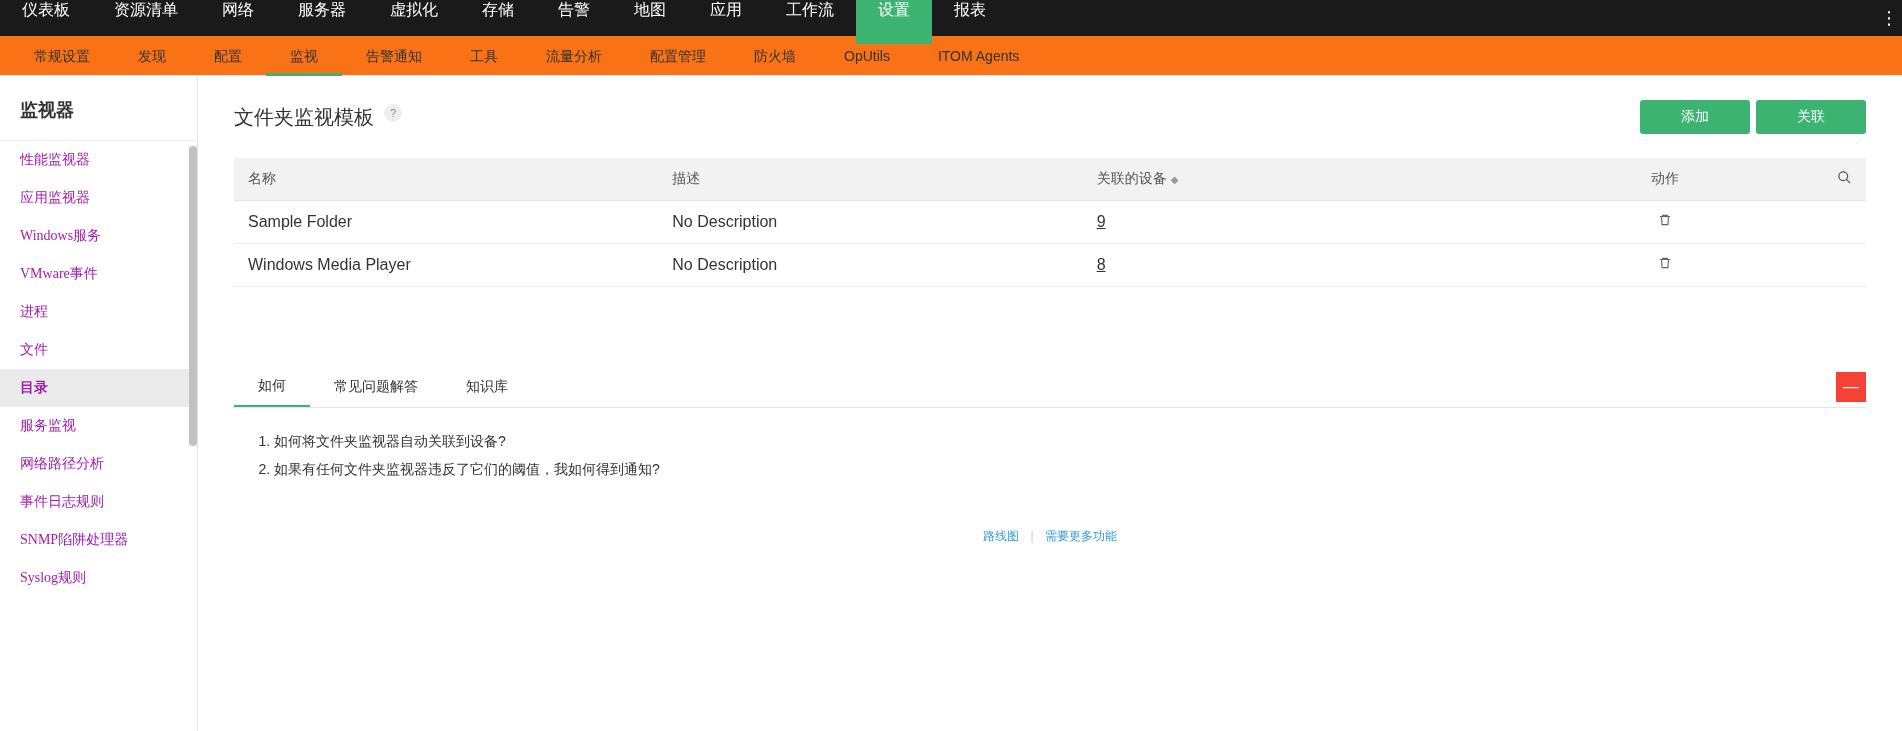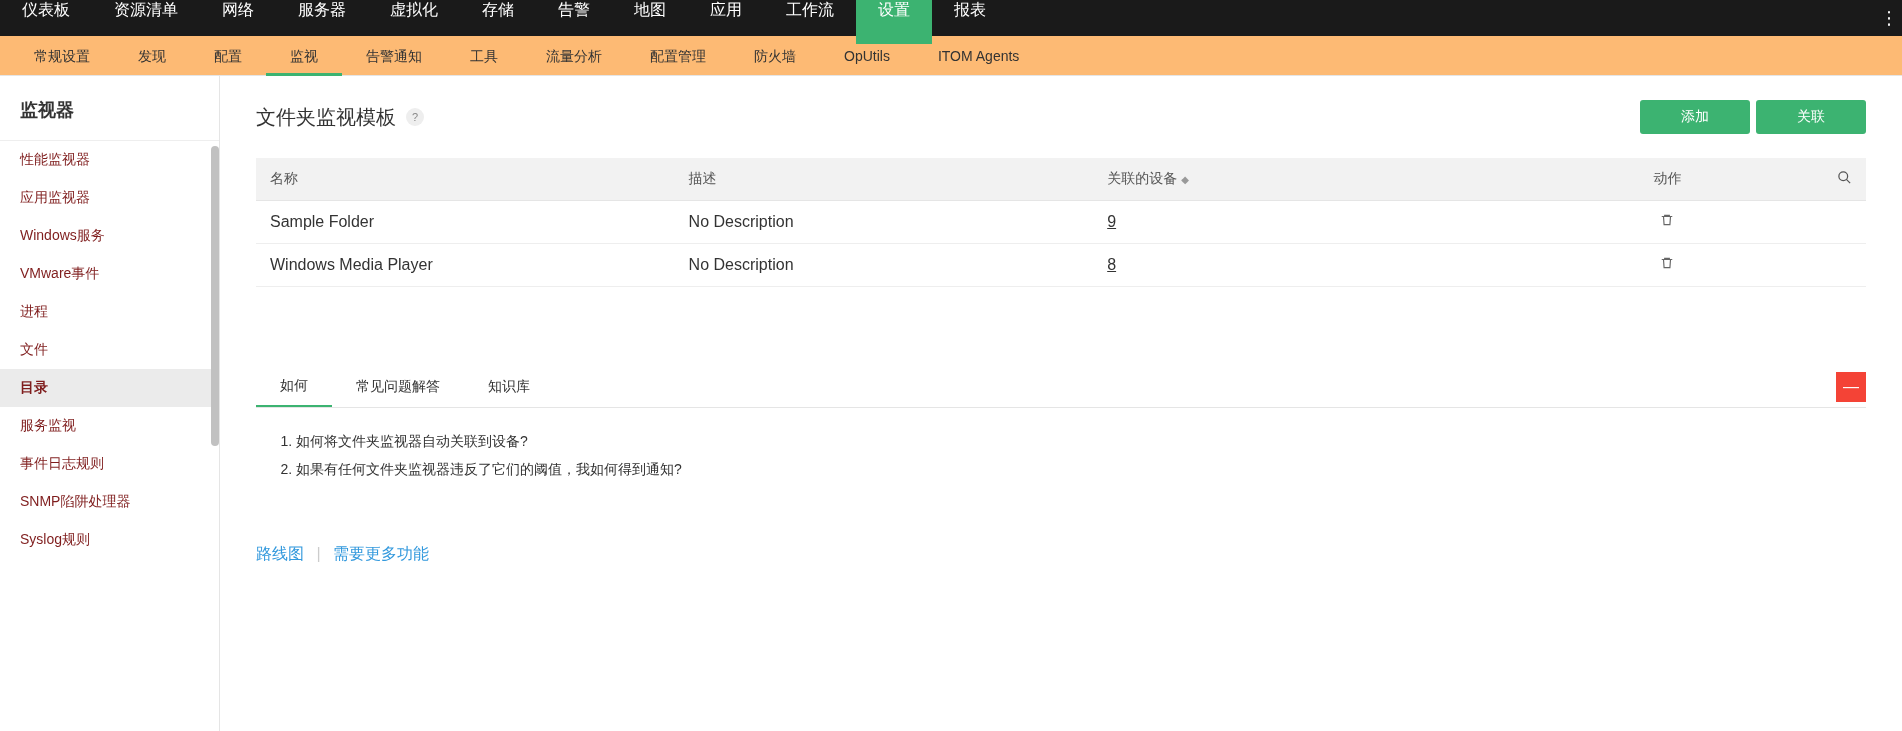--- a/index.html
+++ b/index.html
@@ -3,35 +3,35 @@
 <meta charset="utf-8">
 <style>
 * { margin: 0; padding: 0; box-sizing: border-box; }
 body { font-family: -apple-system, "Segoe UI", "PingFang SC", "Microsoft YaHei", sans-serif; font-size: 14px; color: #333; background: #fff; }
 
 .top-nav { background: #1a1a1a; display: flex; align-items: center; height: 36px; position: relative; }
 .top-nav-item { color: #fff; padding: 0 22px; height: 52px; line-height: 36px; cursor: pointer; font-size: 16px; }
 .top-nav-item.active { background: #3cb371; }
 .top-nav-more { position: absolute; right: 4px; color: #fff; font-size: 18px; cursor: pointer; }
 
-.sub-nav { background: #fdba74; border-bottom: 1px solid #e5e5e5; display: flex; height: 40px; padding-left: 10px; }
+.sub-nav { background: #f97316; border-bottom: 1px solid #e5e5e5; display: flex; height: 40px; padding-left: 10px; }
 .sub-nav-item { padding: 0 24px; height: 40px; line-height: 40px; cursor: pointer; font-size: 14px; color: #333; }
 .sub-nav-item.active { color: #333; border-bottom: 3px solid #3cb371; }
 
 .layout { display: flex; height: calc(100vh - 76px); }
-.sidebar { width: 220px; border-right: 1px solid #e5e5e5; overflow-y: auto; position: relative; }
+.sidebar { width: 198px; border-right: 1px solid #e5e5e5; overflow-y: auto; position: relative; }
 .sidebar-title { font-size: 18px; font-weight: bold; padding: 22px 20px 18px; }
 .sidebar-list { border-top: 1px solid #eee; }
-.sidebar-item { padding: 10px 20px; cursor: pointer; font-size: 14px; color: #7f1d1d; }
+.sidebar-item { padding: 10px 20px; cursor: pointer; font-size: 14px; color: #a21caf; font-family: Liberation Serif, serif; }
 .sidebar-item.active { background: #ebebeb; font-weight: bold; }
 .sidebar-scroll { position: absolute; right: 0; top: 70px; width: 8px; height: 300px; background: #c1c1c1; border-radius: 4px; }
 
 .main { flex: 1; padding: 24px 36px; overflow-y: auto; }
 .page-head { display: flex; justify-content: space-between; align-items: center; margin-bottom: 24px; }
-.page-title { font-size: 20px; display: flex; align-items: center; gap: 10px; }
+.page-title { font-size: 20px; display: flex; gap: 10px; }
 .help-icon { width: 18px; height: 18px; border-radius: 50%; background: #eee; color: #888; font-size: 11px; display: inline-flex; align-items: center; justify-content: center; cursor: pointer; }
 .btn-group { display: flex; gap: 6px; }
 .btn { background: #3cb371; color: #fff; border: none; padding: 8px 28px; border-radius: 3px; font-size: 14px; cursor: pointer; min-width: 110px; }
 
 .table { width: 100%; border-collapse: collapse; }
 .table th { background: #f2f2f2; text-align: left; padding: 12px 14px; font-weight: normal; color: #555; font-size: 14px; border-bottom: 1px solid #e5e5e5; }
 .table td { padding: 12px 14px; border-bottom: 1px solid #eee; font-size: 16px; color: #333; }
 .table th.center, .table td.center { text-align: center; }
 .sort-icon { font-size: 10px; color: #999; margin-left: 4px; }
 .search-icon-cell { width: 40px; text-align: center; }
@@ -40,21 +40,21 @@
 
 .help-section { margin-top: 80px; }
 .help-tabs { display: flex; border-bottom: 1px solid #e5e5e5; align-items: center; position: relative; }
 .help-tab { padding: 10px 24px; cursor: pointer; font-size: 14px; }
 .help-tab.active { border-bottom: 2px solid #3cb371; font-weight: 500; }
 .collapse-btn { margin-left: auto; width: 30px; height: 30px; background: #f44336; color: #fff; display: flex; align-items: center; justify-content: center; cursor: pointer; font-size: 16px; }
 .help-body { padding: 20px 10px; }
 .help-body ol { padding-left: 30px; }
 .help-body li { padding: 5px 0; font-size: 14px; }
 
-.footer-links { text-align: left; margin-top: 40px; font-size: 16px; }
+.footer-links { text-align: center; margin-top: 24px; font-size: 12px; }
 .footer-links a { color: #3399dd; text-decoration: none; cursor: pointer; }
 .footer-sep { color: #ccc; margin: 0 8px; }
 </style>
 </head>
 <body>
 
 <div class="top-nav">
   <div class="top-nav-item">仪表板</div>
   <div class="top-nav-item">资源清单</div>
   <div class="top-nav-item">网络</div>
@@ -89,20 +89,21 @@
     <div class="sidebar-title">监视器</div>
     <div class="sidebar-list">
       <div class="sidebar-item">性能监视器</div>
       <div class="sidebar-item">应用监视器</div>
       <div class="sidebar-item">Windows服务</div>
       <div class="sidebar-item">VMware事件</div>
       <div class="sidebar-item">进程</div>
       <div class="sidebar-item">文件</div>
       <div class="sidebar-item active">目录</div>
       <div class="sidebar-item">服务监视</div>
+      <div class="sidebar-item">网络路径分析</div>
       <div class="sidebar-item">事件日志规则</div>
       <div class="sidebar-item">SNMP陷阱处理器</div>
       <div class="sidebar-item">Syslog规则</div>
     </div>
     <div class="sidebar-scroll"></div>
   </div>
 
   <div class="main">
     <div class="page-head">
       <div class="page-title">

